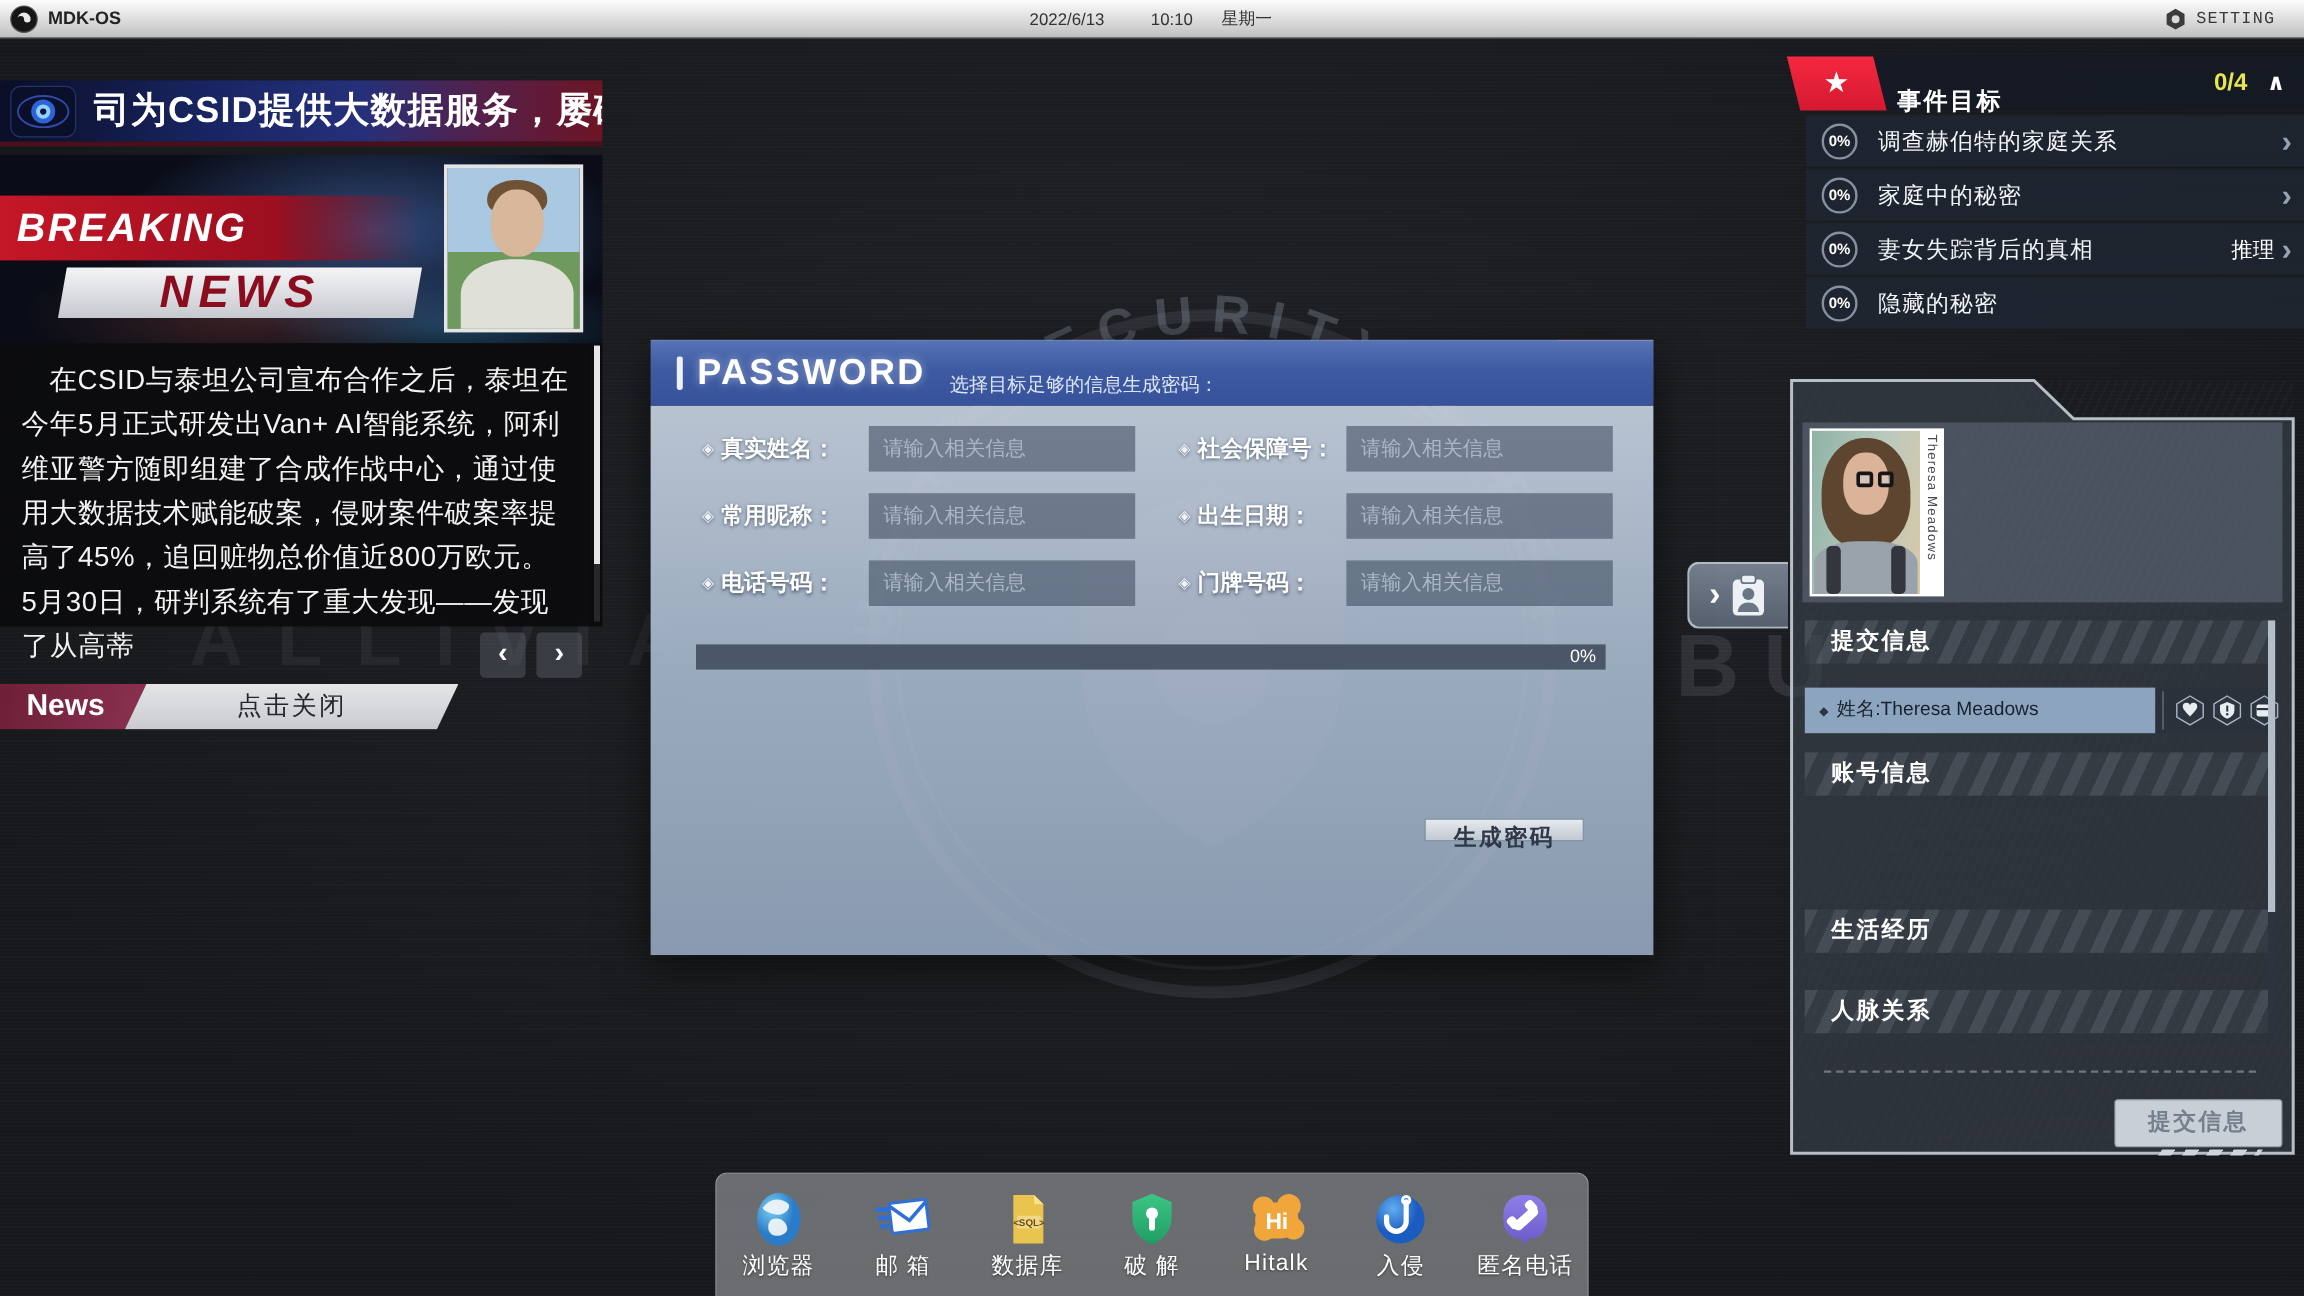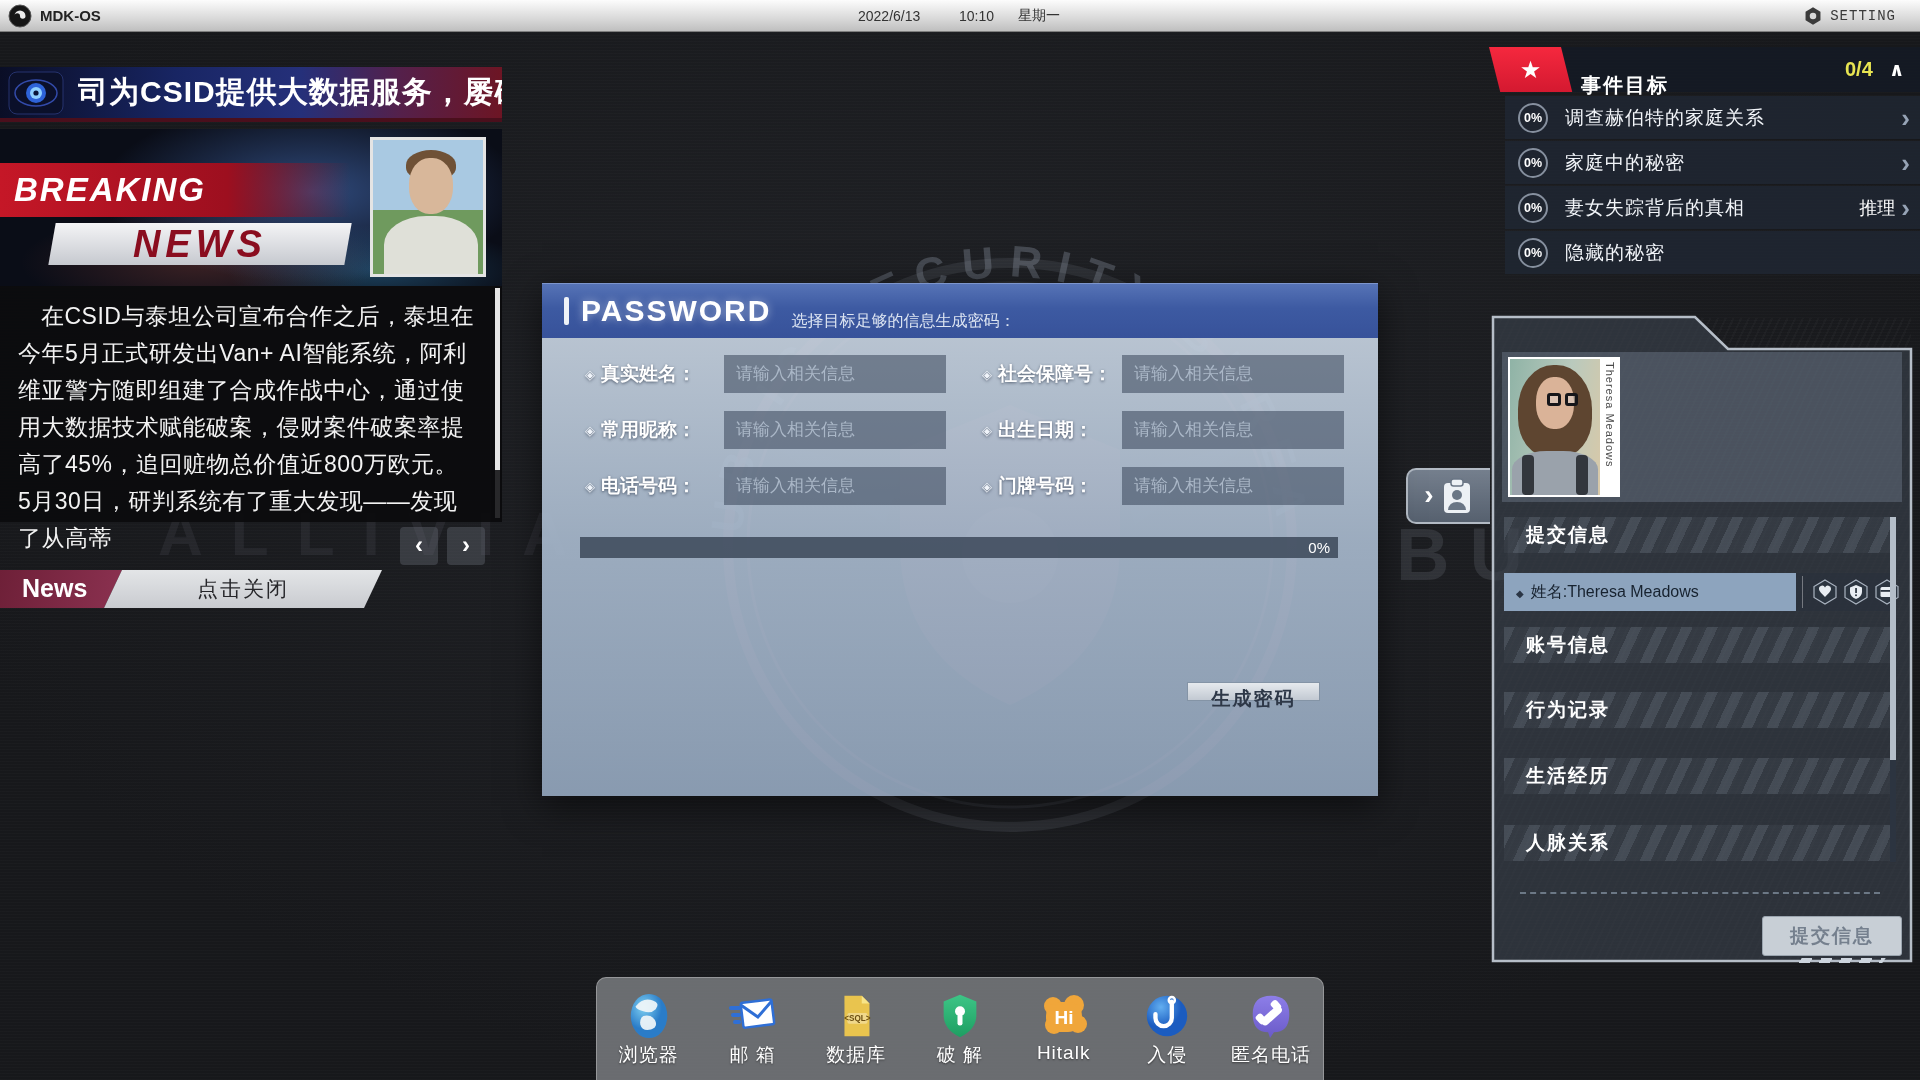--- a/index.html
+++ b/index.html
@@ -399,21 +399,20 @@
         </svg>
         <svg width="26" height="26" viewBox="0 0 26 26">
           <polygon points="13,1 24,7.5 24,18.5 13,25 2,18.5 2,7.5" fill="#2c3540" stroke="#aab4c0" stroke-width="1.2"></polygon>
           <rect x="6.5" y="8" width="13" height="10" rx="1.5" fill="#e8edf2"></rect>
           <rect x="6.5" y="11" width="13" height="1.8" fill="#2c3540"></rect>
         </svg>
       </div>
     </div>
 
     <div class="section-row sec2">账号信息</div>
-    <div class="section-row sec3">行为记录</div>
     <div class="section-row sec4">生活经历</div>
     <div class="section-row sec5">人脉关系</div>
 
     <div class="pscroll">
         <div class="pthumb"></div>
       </div>
     <div class="dash-sep"></div>
     <div class="submit-btn">提交信息</div>
     <div class="corner-dashes"></div>
   </div>

